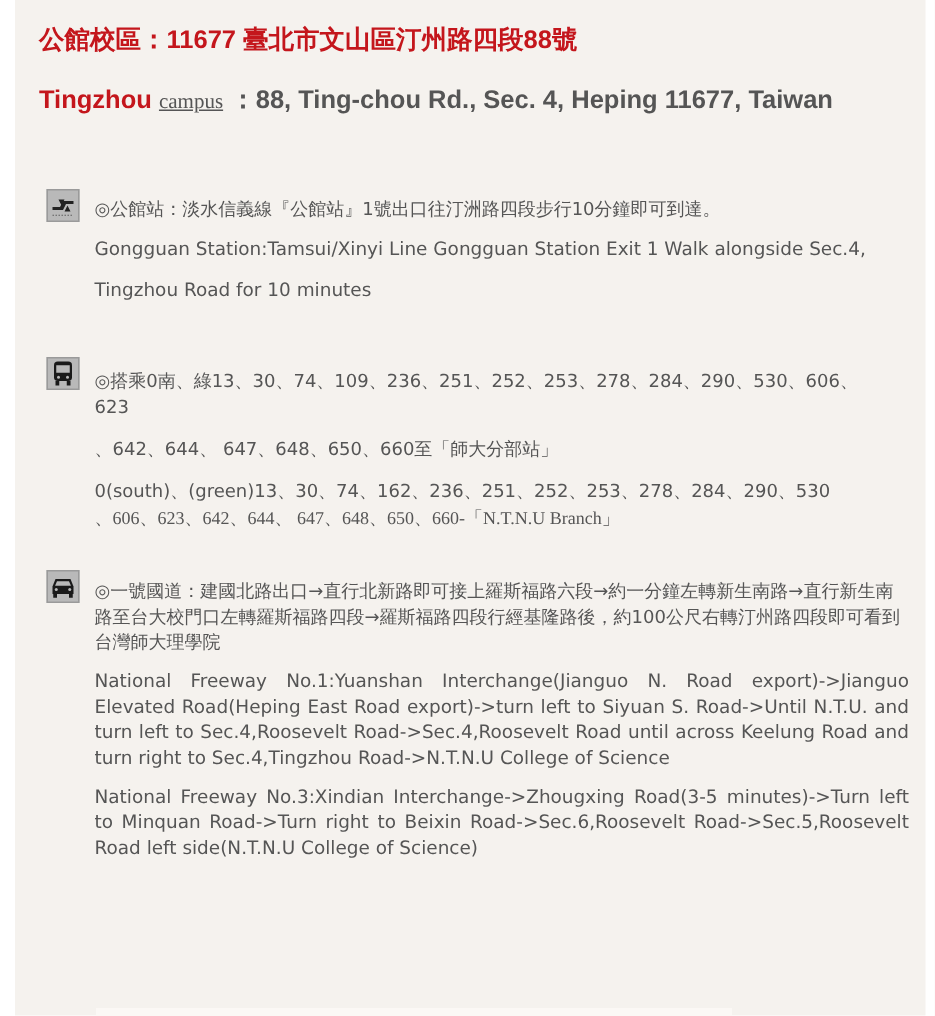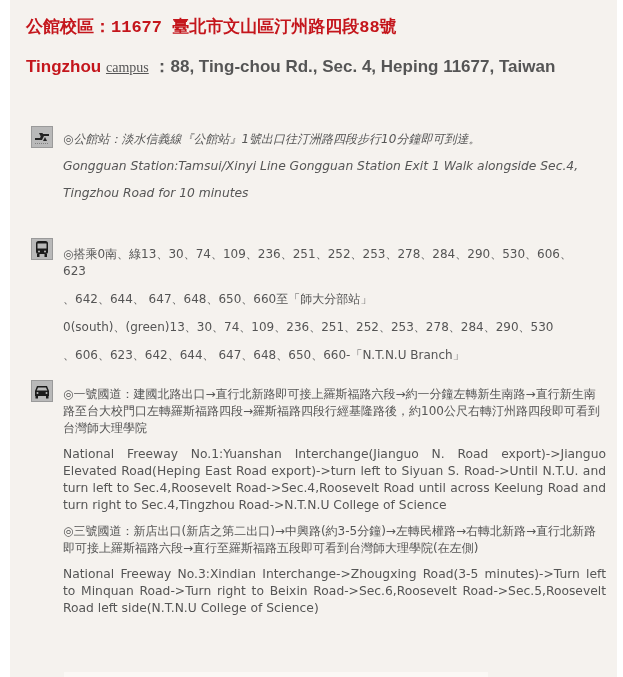--- a/index.html
+++ b/index.html
@@ -18,21 +18,21 @@
       left: 10px;
       top: 0;
       width: 607px;
       height: 677px;
       background: #f5f2ee;
     }
     .title-zh {
       position: absolute;
       left: 16px;
       top: 15px;
-      font-family: Liberation Mono, monospace;
+      font-family: Liberation Sans, sans-serif;
       font-weight: bold;
       font-size: 17px;
       color: #c4161c;
       letter-spacing: 0px;
       white-space: nowrap;
     }
     .title-en {
       position: absolute;
       left: 16px;
       top: 57px;
@@ -102,59 +102,58 @@
   </div>
 
   <div class="section" style="top:0;">
     <div class="icon-box" style="top:126px;">
       <svg width="18" height="16" viewBox="0 0 18 16">
         <path d="M2 9 L7 9 L9 5 L16 5 L16 7 L11 7 L9 11 L2 11 Z" fill="#222"></path>
         <path d="M6 4 L10 4 L8 8 Z M10 12 L14 12 L12 8 Z" fill="#222"></path>
         <line x1="2" y1="14.5" x2="16" y2="14.5" stroke="#555" stroke-width="0.6" stroke-dasharray="1 1"></line>
       </svg>
     </div>
-    <div class="text" style="top:131px;font-style:italic;">
+    <div class="text" style="top:131px;">
       <p class="zh">◎公館站：淡水信義線『公館站』1號出口往汀洲路四段步行10分鐘即可到達。</p>
       <p style="margin-top:10px; font-size:12.3px;">Gongguan Station:Tamsui/Xinyi Line Gongguan Station Exit 1 Walk alongside Sec.4,</p>
       <p style="margin-top:10px; font-size:12.3px;">Tingzhou Road for 10 minutes</p>
     </div>
   </div>
 
   <div class="section" style="top:0;">
     <div class="icon-box" style="top:238px;">
       <svg width="16" height="18" viewBox="0 0 16 18">
         <rect x="2" y="1" width="12" height="13" rx="2.5" fill="#1a1a1a"></rect>
         <rect x="3.5" y="3.5" width="9" height="5" fill="#b9b9b9"></rect>
         <circle cx="5" cy="11.5" r="1" fill="#b9b9b9"></circle>
         <circle cx="11" cy="11.5" r="1" fill="#b9b9b9"></circle>
         <rect x="3" y="14" width="2.5" height="3" fill="#1a1a1a"></rect>
         <rect x="10.5" y="14" width="2.5" height="3" fill="#1a1a1a"></rect>
       </svg>
     </div>
     <div class="text" style="top:246px;">
       <p class="zh" style="width:520px;">◎搭乘0南、綠13、30、74、109、236、251、252、253、278、284、290、530、606、623</p>
       <p class="zh" style="margin-top:11px;">、642、644、 647、648、650、660至「師大分部站」</p>
-      <p style="margin-top:11px;">0(south)、(green)13、30、74、109、236、251、252、253、278、284、290、530</p>
-      <p style="margin-top:11px;">、606、623、642、644、 647、648、650、660-「N.T.N.U Branch」</p>
+      <p style="margin-top:11px;">0(south)、(green)13、30、74、162、236、251、252、253、278、284、290、530</p>
+      <p style="margin-top:1px;font-family:Liberation Serif, serif;">、606、623、642、644、 647、648、650、660-「N.T.N.U Branch」</p>
     </div>
   </div>
 
   <div class="section" style="top:0;">
     <div class="icon-box" style="top:380px;">
       <svg width="18" height="16" viewBox="0 0 18 16">
         <path d="M4 3 L14 3 L16 8 L16 13 L2 13 L2 8 Z" fill="#1a1a1a"></path>
         <path d="M5 4.5 L13 4.5 L14.3 7.5 L3.7 7.5 Z" fill="#b9b9b9"></path>
         <circle cx="4.5" cy="10" r="1" fill="#b9b9b9"></circle>
         <circle cx="13.5" cy="10" r="1" fill="#b9b9b9"></circle>
         <rect x="2.5" y="13" width="2.5" height="2.5" fill="#1a1a1a"></rect>
         <rect x="13" y="13" width="2.5" height="2.5" fill="#1a1a1a"></rect>
       </svg>
     </div>
     <div class="text" style="top:386px;">
       <p class="zh">◎一號國道：建國北路出口→直行北新路即可接上羅斯福路六段→約一分鐘左轉新生南路→直行新生南路至台大校門口左轉羅斯福路四段→羅斯福路四段行經基隆路後，約100公尺右轉汀州路四段即可看到台灣師大理學院</p>
       <p class="justify-last" style="margin-top:9px; font-size:12.3px;">National Freeway No.1:Yuanshan Interchange(Jianguo N. Road export)-&gt;Jianguo Elevated Road(Heping East Road export)-&gt;turn left to Siyuan S. Road-&gt;Until N.T.U. and turn left to Sec.4,Roosevelt Road-&gt;Sec.4,Roosevelt Road until across Keelung Road and turn right to Sec.4,Tingzhou Road-&gt;N.T.N.U College of Science</p>
-      <p class="zh" style="margin-top:9px;">◎三號國道：新店出口(新店之第二出口)→中興路(約3-5分鐘)→左轉民權路→右轉北新路→直行北新路即可接上羅斯福路六段→直行至羅斯福路五段即可看到台灣師大理學院(在左側)</p>
       <p class="justify-last" style="margin-top:9px; font-size:12.3px;">National Freeway No.3:Xindian Interchange-&gt;Zhougxing Road(3-5 minutes)-&gt;Turn left to Minquan Road-&gt;Turn right to Beixin Road-&gt;Sec.6,Roosevelt Road-&gt;Sec.5,Roosevelt Road left side(N.T.N.U College of Science)</p>
     </div>
   </div>
 
   <div class="footer-box"></div>
 </div>
 
 </body></html>

